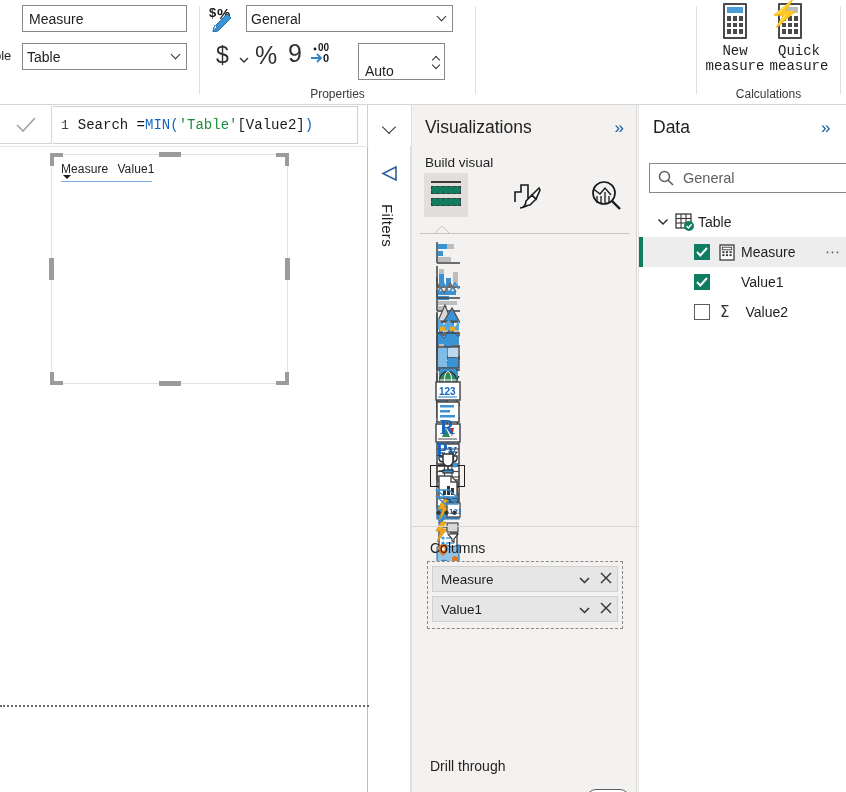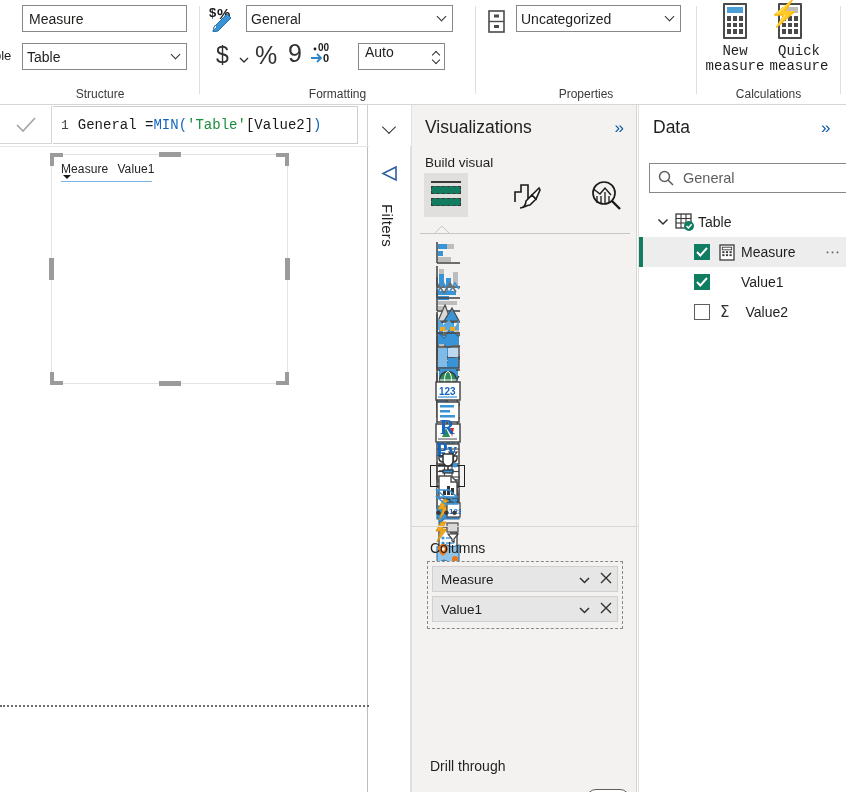--- a/index.html
+++ b/index.html
@@ -52,21 +52,21 @@
   .lbl-small { position:absolute; font-size:13px; color:#201f1e; }
 
   .fmt-icon { position:absolute; cursor:default; }
   .fmt-glyph {
     position:absolute; font-size:22px; color:#323130;
     font-family:"Liberation Sans", sans-serif; line-height:1;
   }
 
   .spin-box {
     position:absolute; border:1px solid #8a8886; background:#fff;
-    height:27px; display:flex; align-items:flex-start;
+    height:37px; display:flex; align-items:flex-end;
   }
   .spin-box .val { flex:1; padding-left:6px; font-size:14px; color:#201f1e; }
   .spin-arrows { width:16px; height:100%; display:flex; flex-direction:column;
     align-items:center; justify-content:center; }
   .spin-arrows i { display:block; width:7px; height:5px; position:relative; margin:1px 0; }
   .spin-arrows i:before {
     content:""; position:absolute; width:5px; height:5px;
     border-left:1.3px solid #323130; border-top:1.3px solid #323130;
   }
   .spin-arrows i.dn:before { transform:rotate(225deg); top:-1px; }
@@ -256,21 +256,20 @@
 
   <div class="rib-group" style="left:0;width:200px;">
     <input class="tb-input" style="position: absolute; left: 22px; top: 5px; width: 165px;" value="Measure">
     <div class="lbl-small" style="left:-6px;top:48px;">ble</div>
     <div class="sel-wrap" style="left:22px;top:43px;width:165px;height:27px;">
       <select class="tb-select" style="width:165px;">
         <option>Table</option>
       </select>
       <span class="sel-chev"></span>
     </div>
-    <div class="rib-caption" style="left:0;width:200px;">Structure</div>
   </div>
   <div class="rib-sep" style="left:199px;"></div>
 
   <div class="rib-group" style="left:200px;width:275px;">
 
     <div class="fmt-icon" style="left:8px;top:4px;width:34px;height:28px;">
       <svg width="34" height="28" viewBox="0 0 34 28">
         <text x="1" y="13" font-family="Liberation Sans, sans-serif" font-size="13" font-weight="bold" fill="#1a1a1a">$</text>
         <text x="9" y="15" font-family="Liberation Sans, sans-serif" font-size="15" font-weight="bold" fill="#1a1a1a">%</text>
         <path d="M6 23 L19 10 L23 14 L10 27 L5 28 Z" fill="#3a93d4" stroke="#2372ab" stroke-width="1"></path>
@@ -300,41 +299,24 @@
         <path d="M1 18 L11 18 M7 14 L11 18 L7 22" stroke="#2e86c8" stroke-width="1.8" fill="none"></path>
       </svg>
     </div>
     <div class="spin-box" style="left:158px;top:43px;width:87px;">
       <span class="val">Auto</span>
       <span class="spin-arrows">
         <i class="up"></i>
         <i class="dn"></i>
       </span>
     </div>
-    <div class="rib-caption" style="left:0;width:275px;">Formatting</div>
+    <div class="rib-caption" style="left:0;width:275px;">Properties</div>
   </div>
   <div class="rib-sep" style="left:475px;"></div>
 
-  <div class="rib-group" style="left:476px;width:220px;">
-    <div class="fmt-icon" style="left:10px;top:9px;">
-      <svg width="22" height="26" viewBox="0 0 22 26">
-        <rect x="3" y="2" width="15" height="21" fill="#fff" stroke="#4a4a4a" stroke-width="1.6"></rect>
-        <line x1="3" y1="12.5" x2="18" y2="12.5" stroke="#4a4a4a" stroke-width="1.4"></line>
-        <rect x="8" y="5.5" width="5" height="3" fill="#4a4a4a"></rect>
-        <rect x="8" y="16" width="5" height="3" fill="#4a4a4a"></rect>
-      </svg>
-    </div>
-    <div class="sel-wrap" style="left:40px;top:5px;width:165px;height:27px;">
-      <select class="tb-select" style="width:165px;">
-        <option>Uncategorized</option>
-      </select>
-      <span class="sel-chev"></span>
-    </div>
-    <div class="rib-caption" style="left:0;width:220px;">Properties</div>
-  </div>
   <div class="rib-sep" style="left:696px;"></div>
 
   <div class="rib-group" style="left:697px;width:143px;">
     <div class="bigbtn" style="left:4px;top:2px;">
       <div class="calcicon">
         <span class="body"></span>
           <span class="screen"></span>
         <span class="keys">
             <span></span>
             <span></span>
@@ -376,21 +358,21 @@
 </div>
 
 <div id="formulabar">
   <div id="fx-check">
     <svg width="22" height="18" viewBox="0 0 22 18">
       <path d="M2 9 L8 15 L20 2" stroke="#a6a6a6" stroke-width="1.7" fill="none"></path>
     </svg>
   </div>
   <div id="fx-field">
     <span class="ln">1</span>
-    <span class="dax-plain">General = </span>
+    <span class="dax-plain">Search = </span>
     <span class="dax-fn">MIN</span>
     <span class="dax-br">(</span>
     <span class="dax-str">'Table'</span>
     <span class="dax-plain">[Value2]</span>
     <span class="dax-br">)</span>
   </div>
   <div id="fx-expand">
     <span class="chev-d"></span>
   </div>
 </div>

